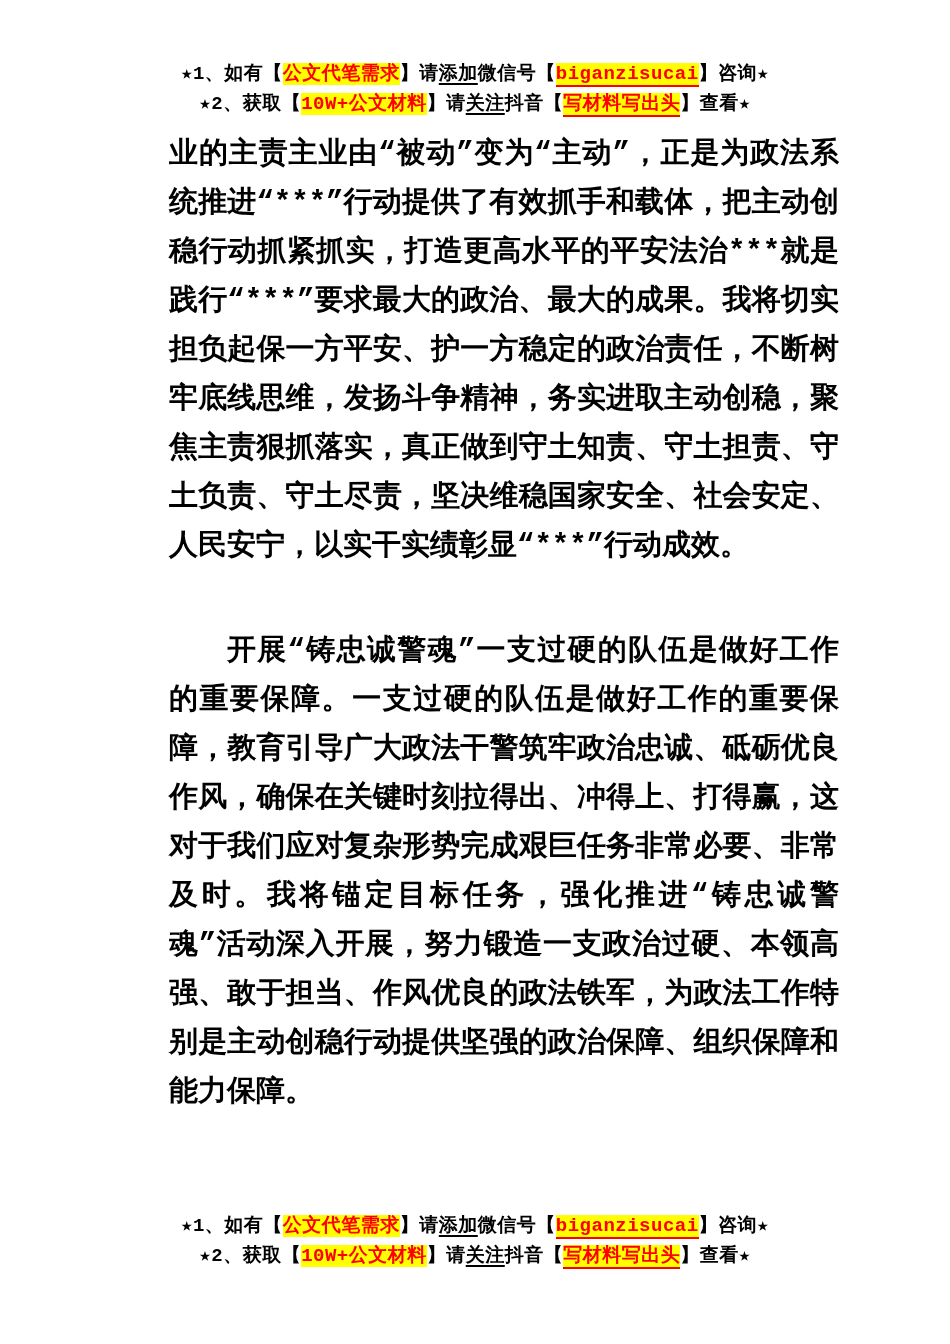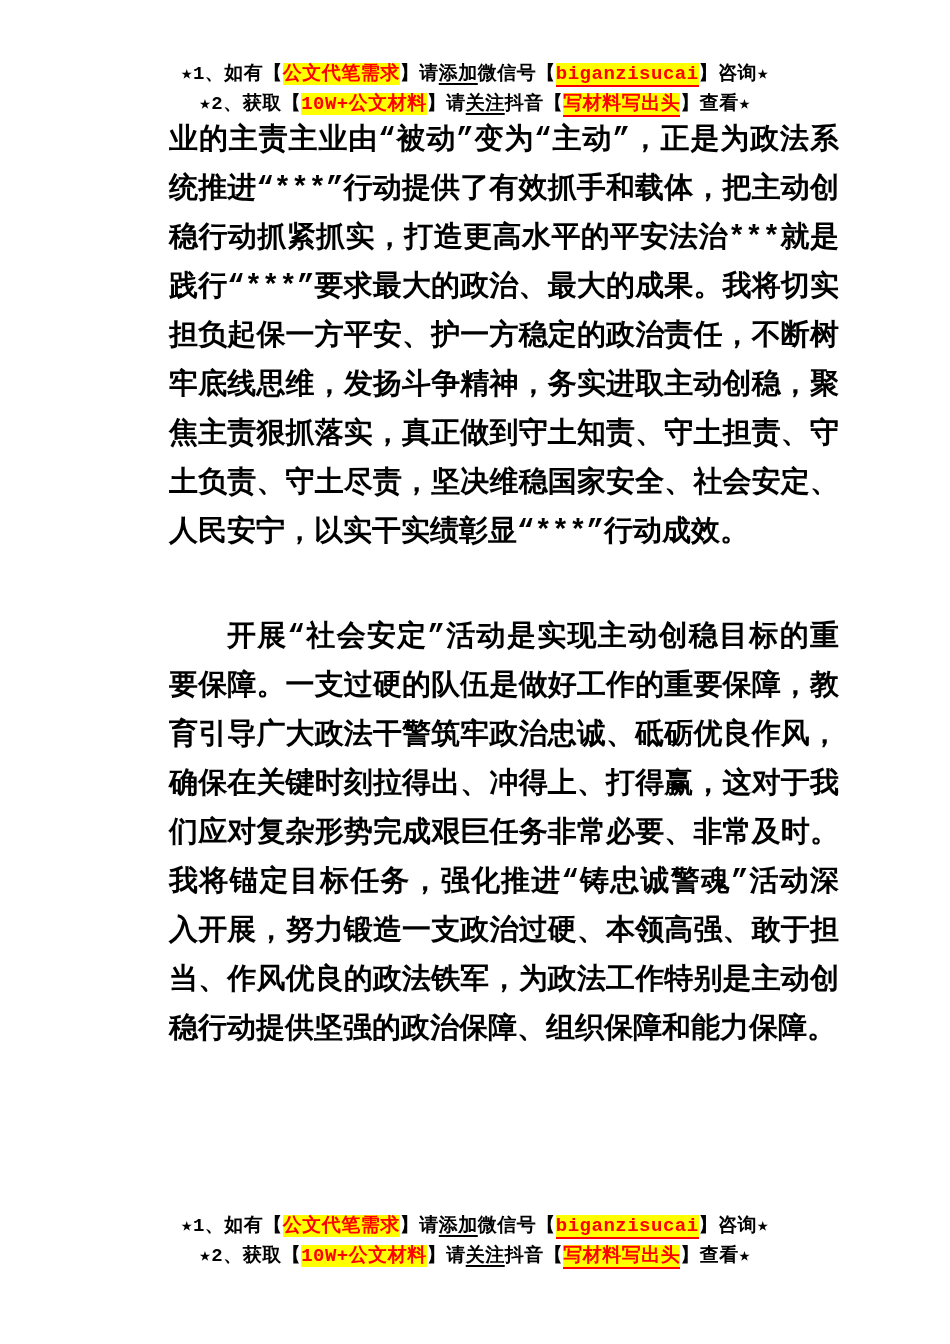--- a/index.html
+++ b/index.html
@@ -35,21 +35,21 @@
     color: #ff0000;
     border-bottom: 2px solid #ff0000;
   }
   .promo .ul {
     text-decoration: underline;
     text-decoration-thickness: 2px;
     text-underline-offset: 4px;
   }
   .content {
     position: absolute;
-    top: 116px;
+    top: 130px;
     left: 140px;
     width: 670px;
   }
   .para {
     font-size: 29px;
     line-height: 49px;
     font-weight: bold;
     color: #000000;
     text-align: justify;
     margin-bottom: 56px;
@@ -65,21 +65,21 @@
     <div>
       <span>★1、如有【</span><span class="hl">公文代笔需求</span><span>】请</span><span class="ul">添加</span><span>微信号【</span><span class="hl-ul">biganzisucai</span><span>】咨询★</span>
     </div>
     <div>
       <span>★2、获取【</span><span class="hl">10W+公文材料</span><span>】请</span><span class="ul">关注</span><span>抖音【</span><span class="hl-ul">写材料写出头</span><span>】查看★</span>
     </div>
   </div>
 
   <div class="content">
     <p class="para">业的主责主业由“被动”变为“主动”，正是为政法系统推进“***”行动提供了有效抓手和载体，把主动创稳行动抓紧抓实，打造更高水平的平安法治***就是践行“***”要求最大的政治、最大的成果。我将切实担负起保一方平安、护一方稳定的政治责任，不断树牢底线思维，发扬斗争精神，务实进取主动创稳，聚焦主责狠抓落实，真正做到守土知责、守土担责、守土负责、守土尽责，坚决维稳国家安全、社会安定、人民安宁，以实干实绩彰显“***”行动成效。</p>
-    <p class="para indent">开展“社会安定”活动是实现主动创稳目标的重要保障。一支过硬的队伍是做好工作的重要保障，教育引导广大政法干警筑牢政治忠诚、砥砺优良作风，确保在关键时刻拉得出、冲得上、打得赢，这对于我们应对复杂形势完成艰巨任务非常必要、非常及时。我将锚定目标任务，强化推进“铸忠诚警魂”活动深入开展，努力锻造一支政治过硬、本领高强、敢于担当、作风优良的政法铁军，为政法工作特别是主动创稳行动提供坚强的政治保障、组织保障和能力保障。</p>
+    <p class="para indent">开展“铸忠诚警魂”一支过硬的队伍是做好工作的重要保障。一支过硬的队伍是做好工作的重要保障，教育引导广大政法干警筑牢政治忠诚、砥砺优良作风，确保在关键时刻拉得出、冲得上、打得赢，这对于我们应对复杂形势完成艰巨任务非常必要、非常及时。我将锚定目标任务，强化推进“铸忠诚警魂”活动深入开展，努力锻造一支政治过硬、本领高强、敢于担当、作风优良的政法铁军，为政法工作特别是主动创稳行动提供坚强的政治保障、组织保障和能力保障。</p>
   </div>
 
   <div class="promo promo-footer">
     <div>
       <span>★1、如有【</span><span class="hl">公文代笔需求</span><span>】请</span><span class="ul">添加</span><span>微信号【</span><span class="hl-ul">biganzisucai</span><span>】咨询★</span>
     </div>
     <div>
       <span>★2、获取【</span><span class="hl">10W+公文材料</span><span>】请</span><span class="ul">关注</span><span>抖音【</span><span class="hl-ul">写材料写出头</span><span>】查看★</span>
     </div>
   </div>

